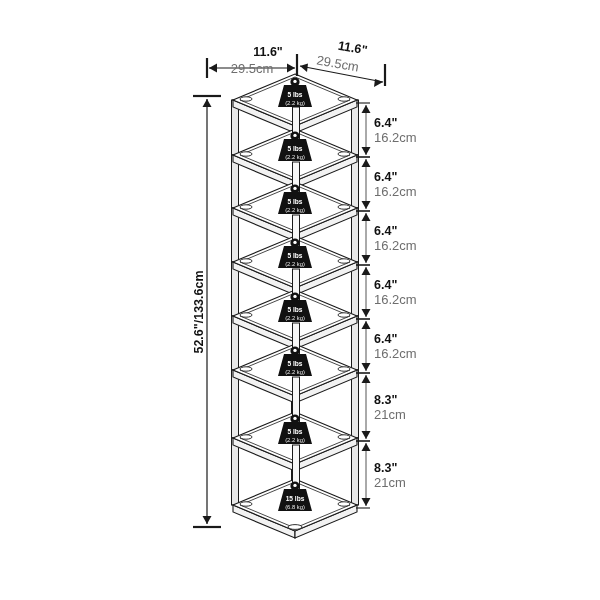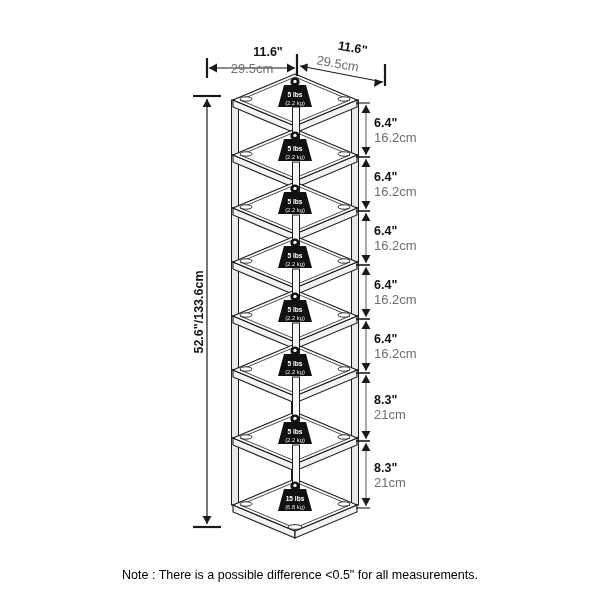--- a/index.html
+++ b/index.html
@@ -313,16 +313,13 @@
           <polygon points="366,506 361.5,498 370.5,498" fill="#1a1a1a"></polygon>
           <line x1="356" y1="441" x2="370" y2="441" stroke="#1a1a1a" stroke-width="1.1"></line>
           <line x1="356" y1="508" x2="370" y2="508" stroke="#1a1a1a" stroke-width="1.1"></line>
           <text x="374" y="471.5" class="dim-imperial" text-anchor="start">8.3"</text>
           <text x="374" y="486.5" class="dim-metric" text-anchor="start">21cm</text>
         </g>
       </g>
 
   </svg>
 
-  <div style="position:absolute; left:0; top:565px; width:600px; text-align:center;">
-    <span class="note-text" style="display:inline-block;">Note : There is a possible difference &lt;0.5" for all measurements.</span>
-  </div>
 </div>
 
 </body></html>

